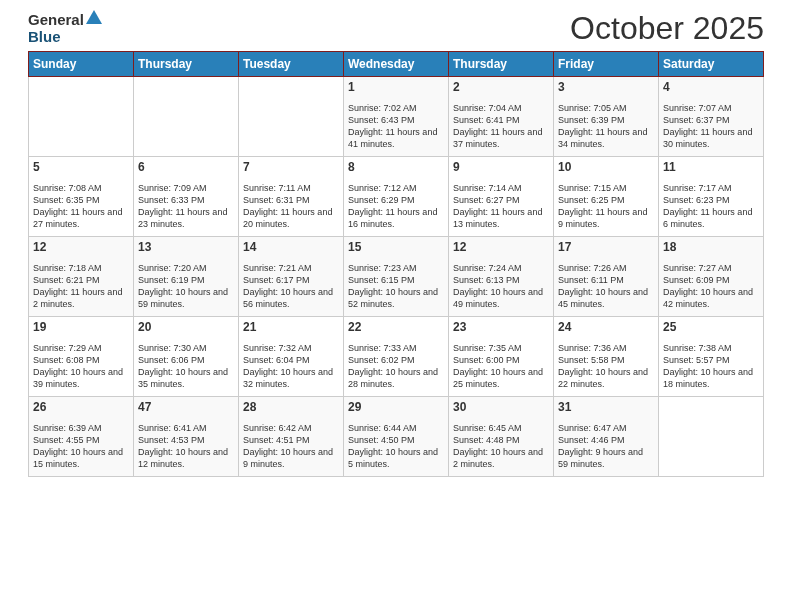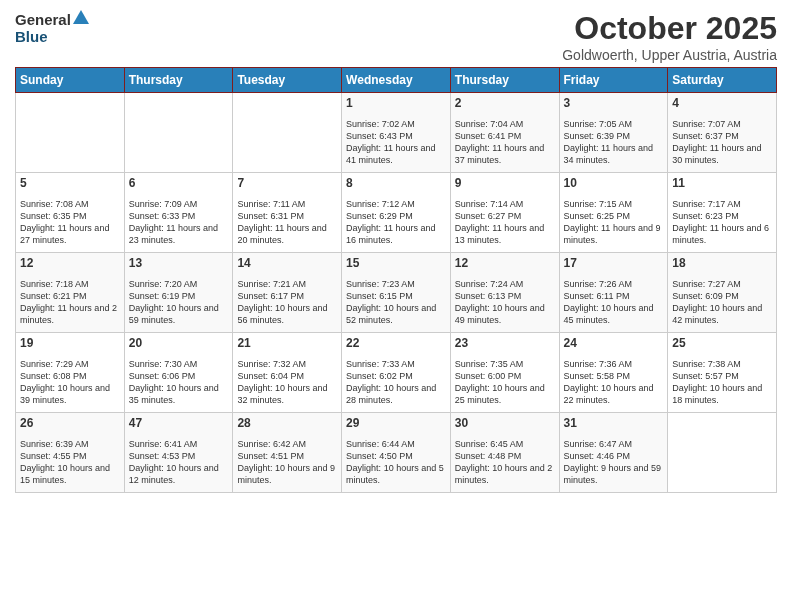--- a/index.html
+++ b/index.html
@@ -5,21 +5,21 @@
     * { box-sizing: border-box; margin: 0; padding: 0; }
     body {
       font-family: Arial, sans-serif;
       background: #fff;
       width: 792px;
       height: 612px;
       overflow: hidden;
     }
     .container {
       width: 792px;
-      padding: 10px 15px;
+      padding: 10px 28px;
     }
     .header-row {
       display: flex;
       justify-content: space-between;
       align-items: flex-start;
       margin-bottom: 4px;
     }
     .logo {
       display: flex;
       flex-direction: column;
@@ -27,21 +27,21 @@
     }
     .logo-text {
       display: flex;
       align-items: center;
     }
     .title-block {
       text-align: right;
     }
     .month-title {
       font-size: 32px;
-      font-weight: bold;
+      font-weight: normal;
       color: #333;
     }
     .location-title {
       font-size: 14px;
       color: #555;
     }
     .calendar-table {
       width: 100%;
       border-collapse: collapse;
       table-layout: fixed;
@@ -96,21 +96,20 @@
             <polygon points="8,0 16,14 0,14" fill="#2980b9"></polygon>
           </svg>
         </span>
       </div>
       <div>
         <span style="font-size:15px;font-weight:bold;color:#1a5276;margin-top:6px;">Blue</span>
       </div>
     </div>
     <div class="title-block">
       <div class="month-title">October 2025</div>
-      <div class="location-title">Goldwoerth, Upper Austria, Austria</div>
     </div>
   </div>
 
   <table class="calendar-table">
     <thead>
       <tr>
       <th>Sunday</th>
           <th>Thursday</th>
           <th>Tuesday</th>
           <th>Wednesday</th>

